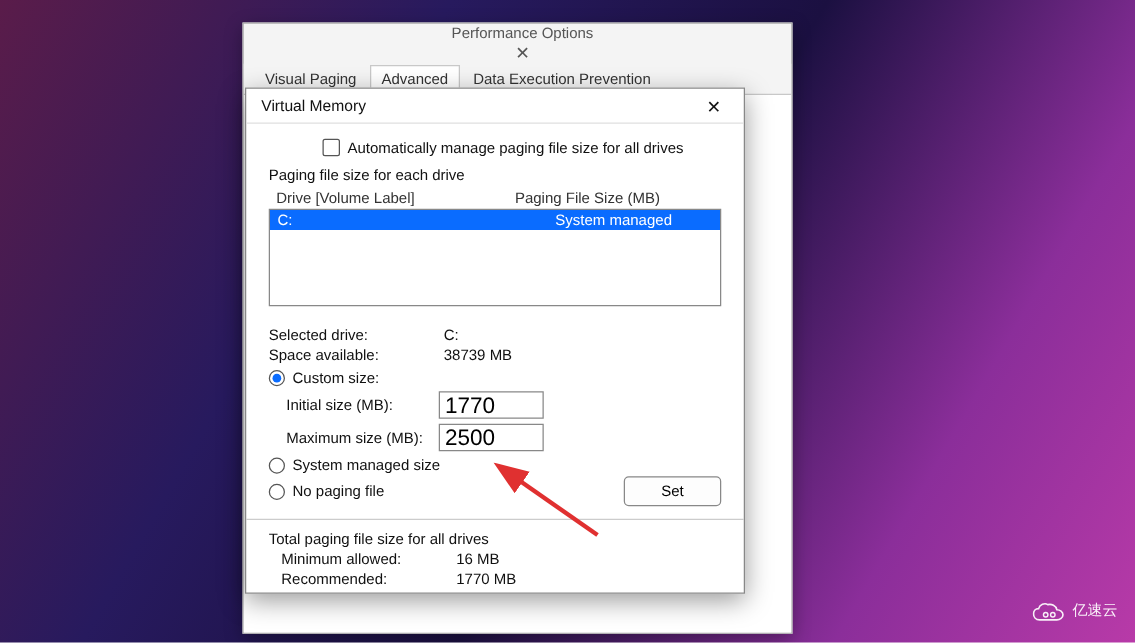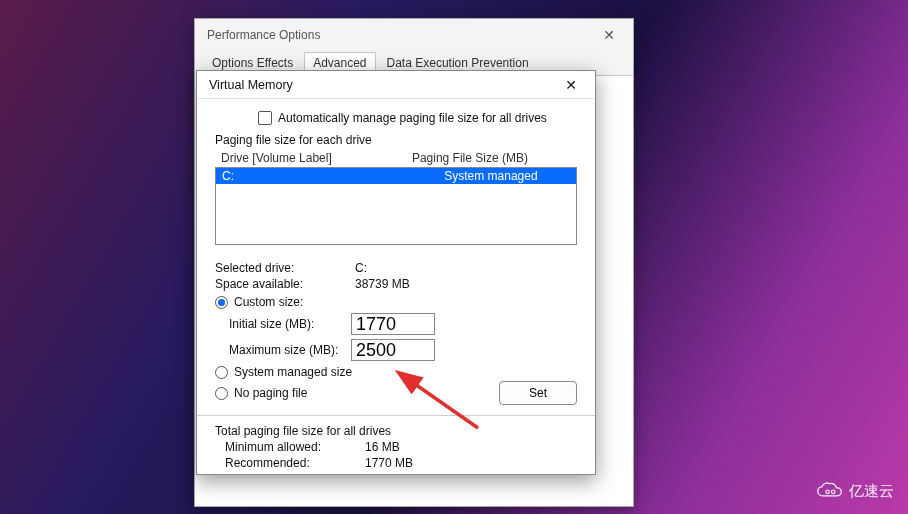--- a/index.html
+++ b/index.html
@@ -23,20 +23,21 @@
     border: 1px solid #aaa;
     box-shadow: 0 4px 14px rgba(0,0,0,0.35);
   }
   .outer-title {
     height: 32px;
     display: flex;
     align-items: center;
     justify-content: space-between;
     padding: 0 4px 0 12px;
     color: #555;
+    flex-direction: column;
   }
   .close-x {
     width: 40px;
     height: 28px;
     display: flex;
     align-items: center;
     justify-content: center;
     font-size: 14px;
     color: #555;
     cursor: pointer;
@@ -173,41 +174,40 @@
     top: 370px;
     pointer-events:none;
   }
 
   
   .watermark {
     position:absolute;
     right: 14px;
     bottom: 12px;
     display:flex;
-    align-items:center;
     gap:6px;
     color:#fff;
-    font-size:15px;
+    font-size:12px;
     opacity:0.92;
     font-weight:500;
   }
   .wm-icon {
     width:26px; height:22px;
   }
 </style>
 </head>
 <body>
 
 <div class="outer-window">
   <div class="outer-title">
     <span>Performance Options</span>
     <div class="close-x">✕</div>
   </div>
   <div class="tabs">
-    <div class="tab">Options Effects</div>
+    <div class="tab">Visual Paging</div>
     <div class="tab active">Advanced</div>
     <div class="tab">Data Execution Prevention</div>
   </div>
   <div style="height:430px;background:#fff;"></div>
 </div>
 
 <div class="inner-window">
   <div class="inner-title">
     <span>Virtual Memory</span>
     <div class="inner-close">✕</div>

